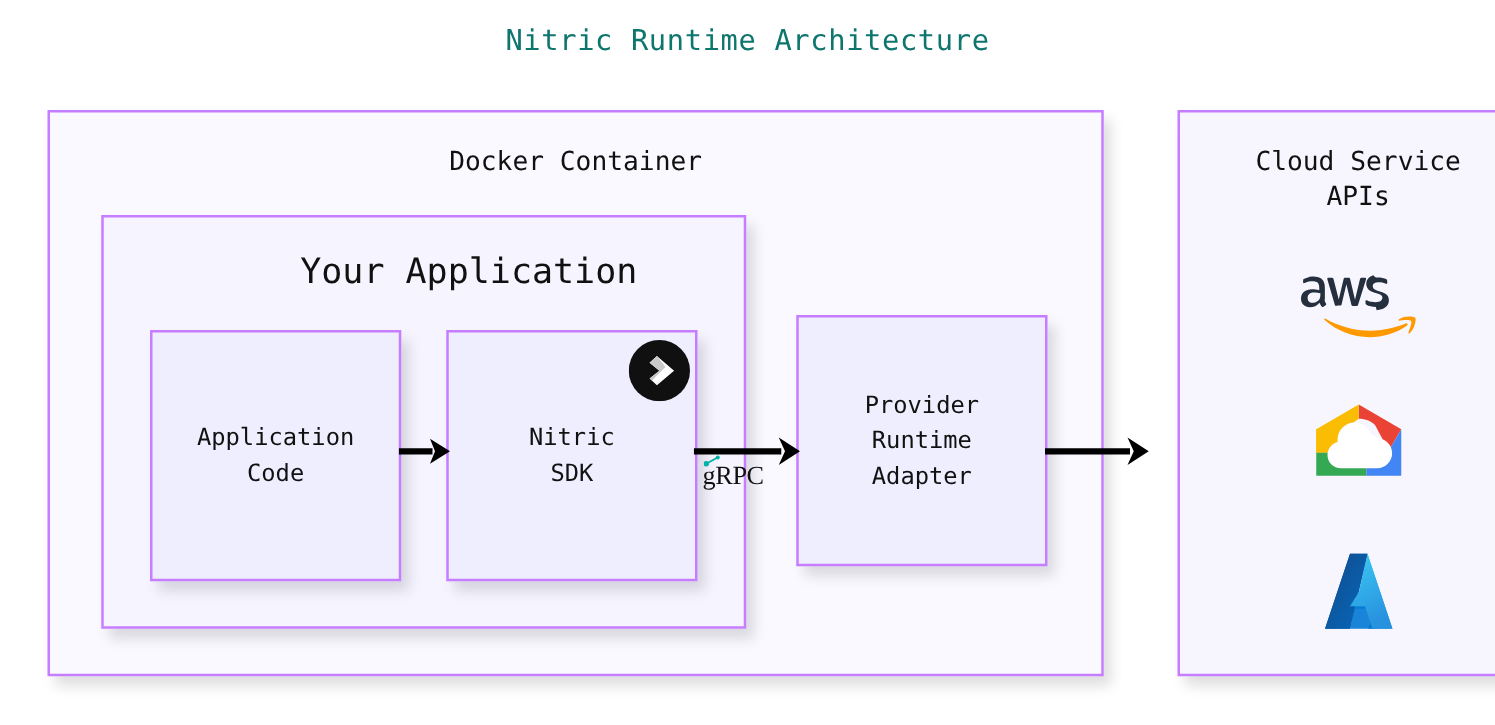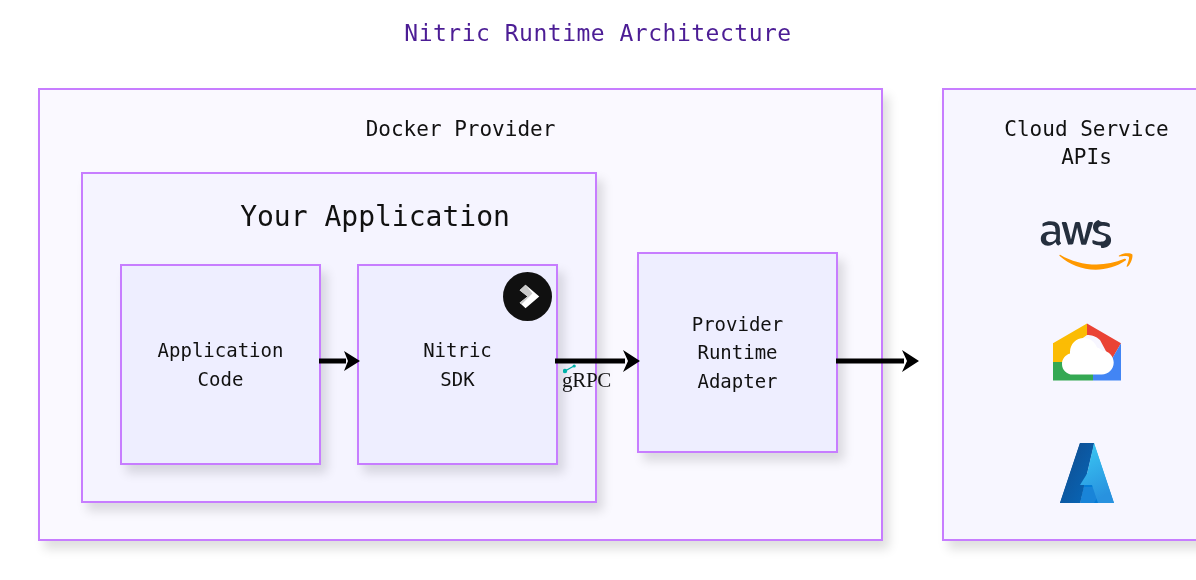--- a/index.html
+++ b/index.html
@@ -22,21 +22,21 @@
 
   
   .title {
     position: absolute;
     top: 20px;
     left: 0;
     width: 1196px;
     text-align: center;
     font-family: "DejaVu Sans Mono", "Liberation Mono", monospace;
     font-size: 23px;
-    color: #4c1d95;
+    color: #0f766e;
     letter-spacing: 0.5px;
     white-space: pre;
   }
 
   
   .box {
     position: absolute;
     box-sizing: border-box;
     border: 2px solid #c77dff;
     background: #f8f7ff;
@@ -156,21 +156,21 @@
   }
 </style>
 </head>
 <body>
 
 <div id="diagram">
 
   <div class="title">Nitric Runtime Architecture</div>
 
   <div class="box" id="docker-container">
-    <div class="box-label">Docker Provider</div>
+    <div class="box-label">Docker Container</div>
   </div>
 
   <div class="box" id="your-application">
     <div class="box-label">Your Application</div>
   </div>
 
   <div class="box leaf" id="nitric-sdk-box">
     <div class="box-label">Nitric
 SDK</div>
   </div>

